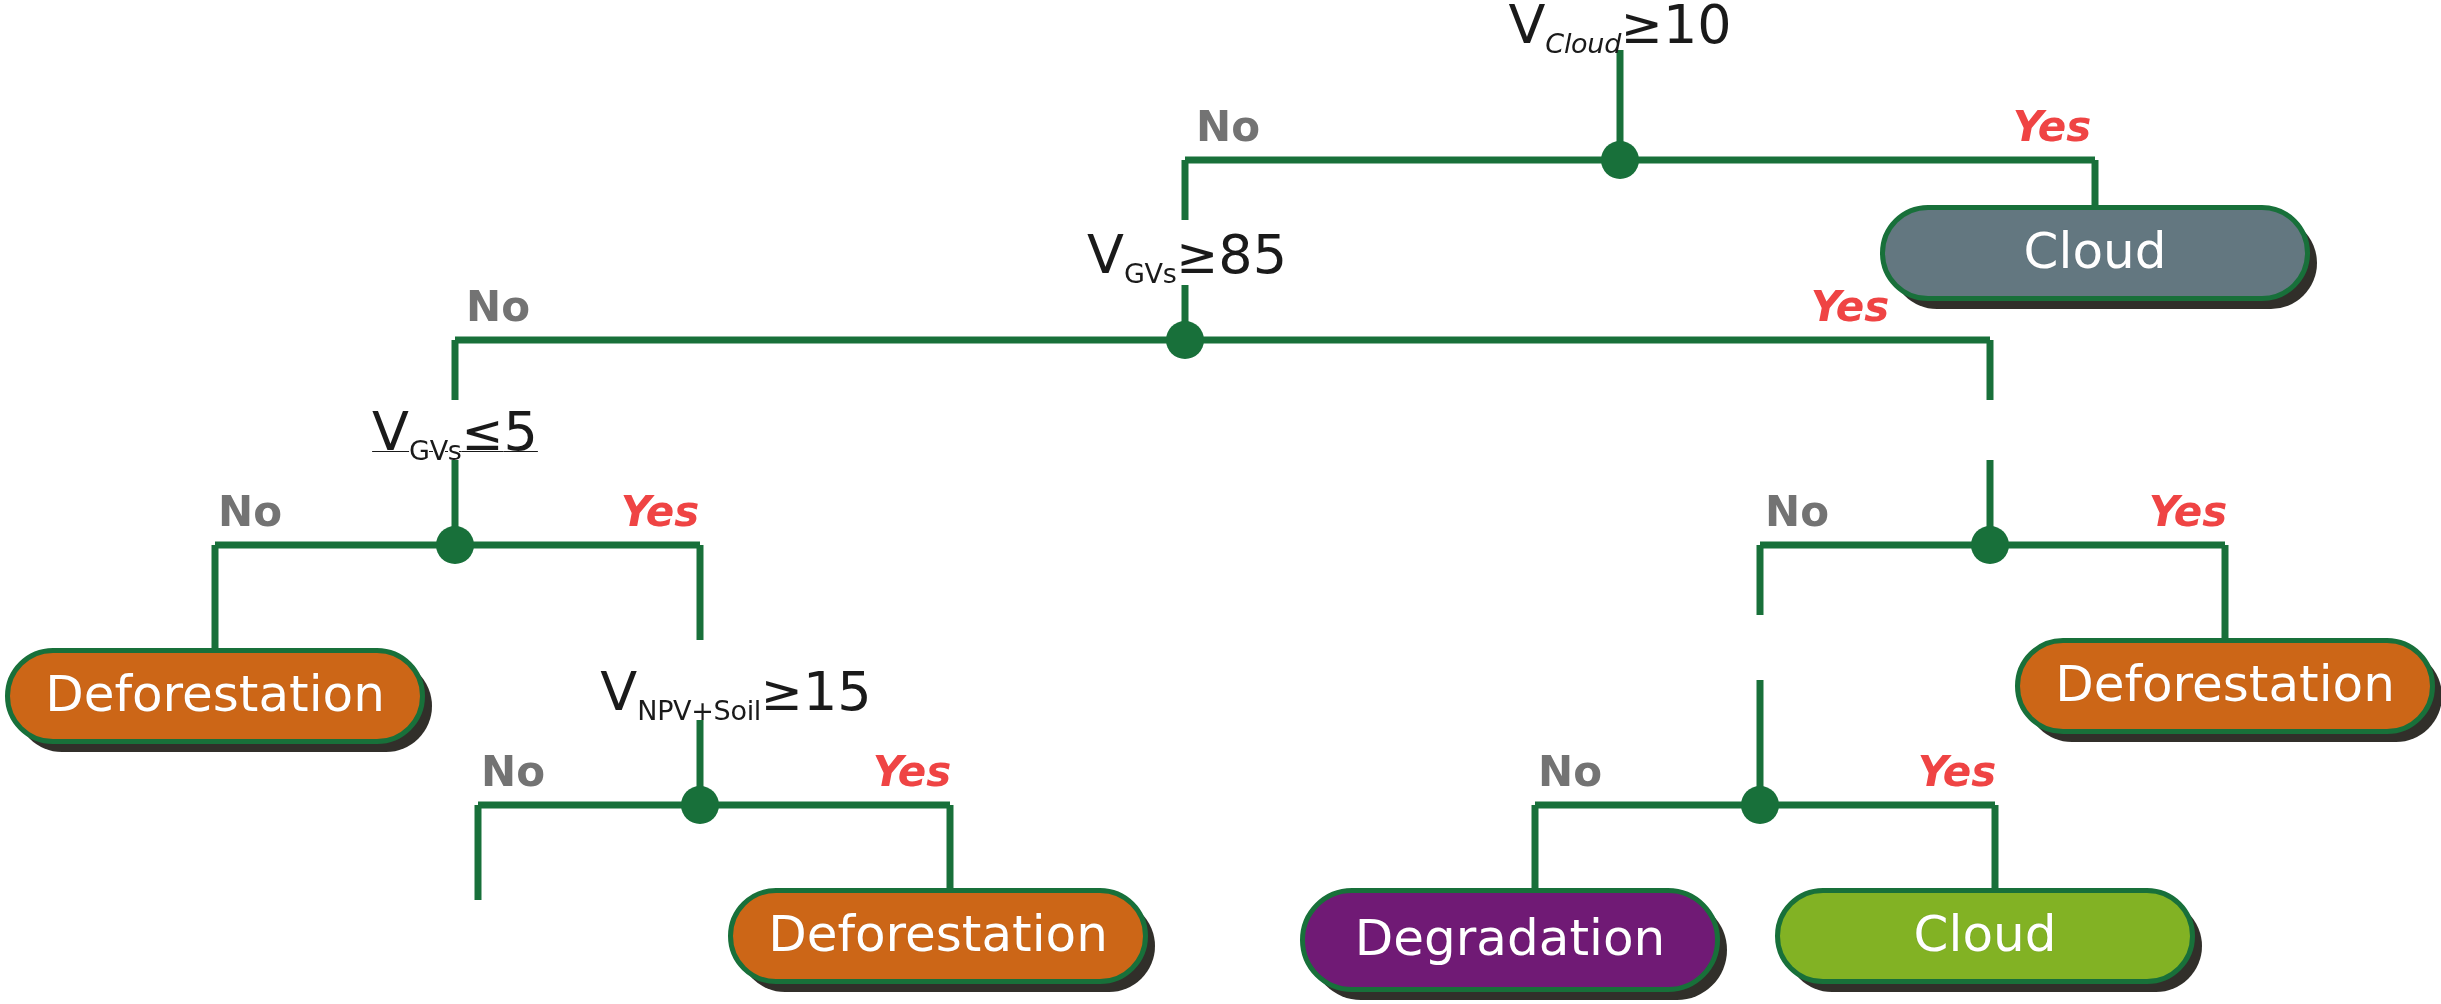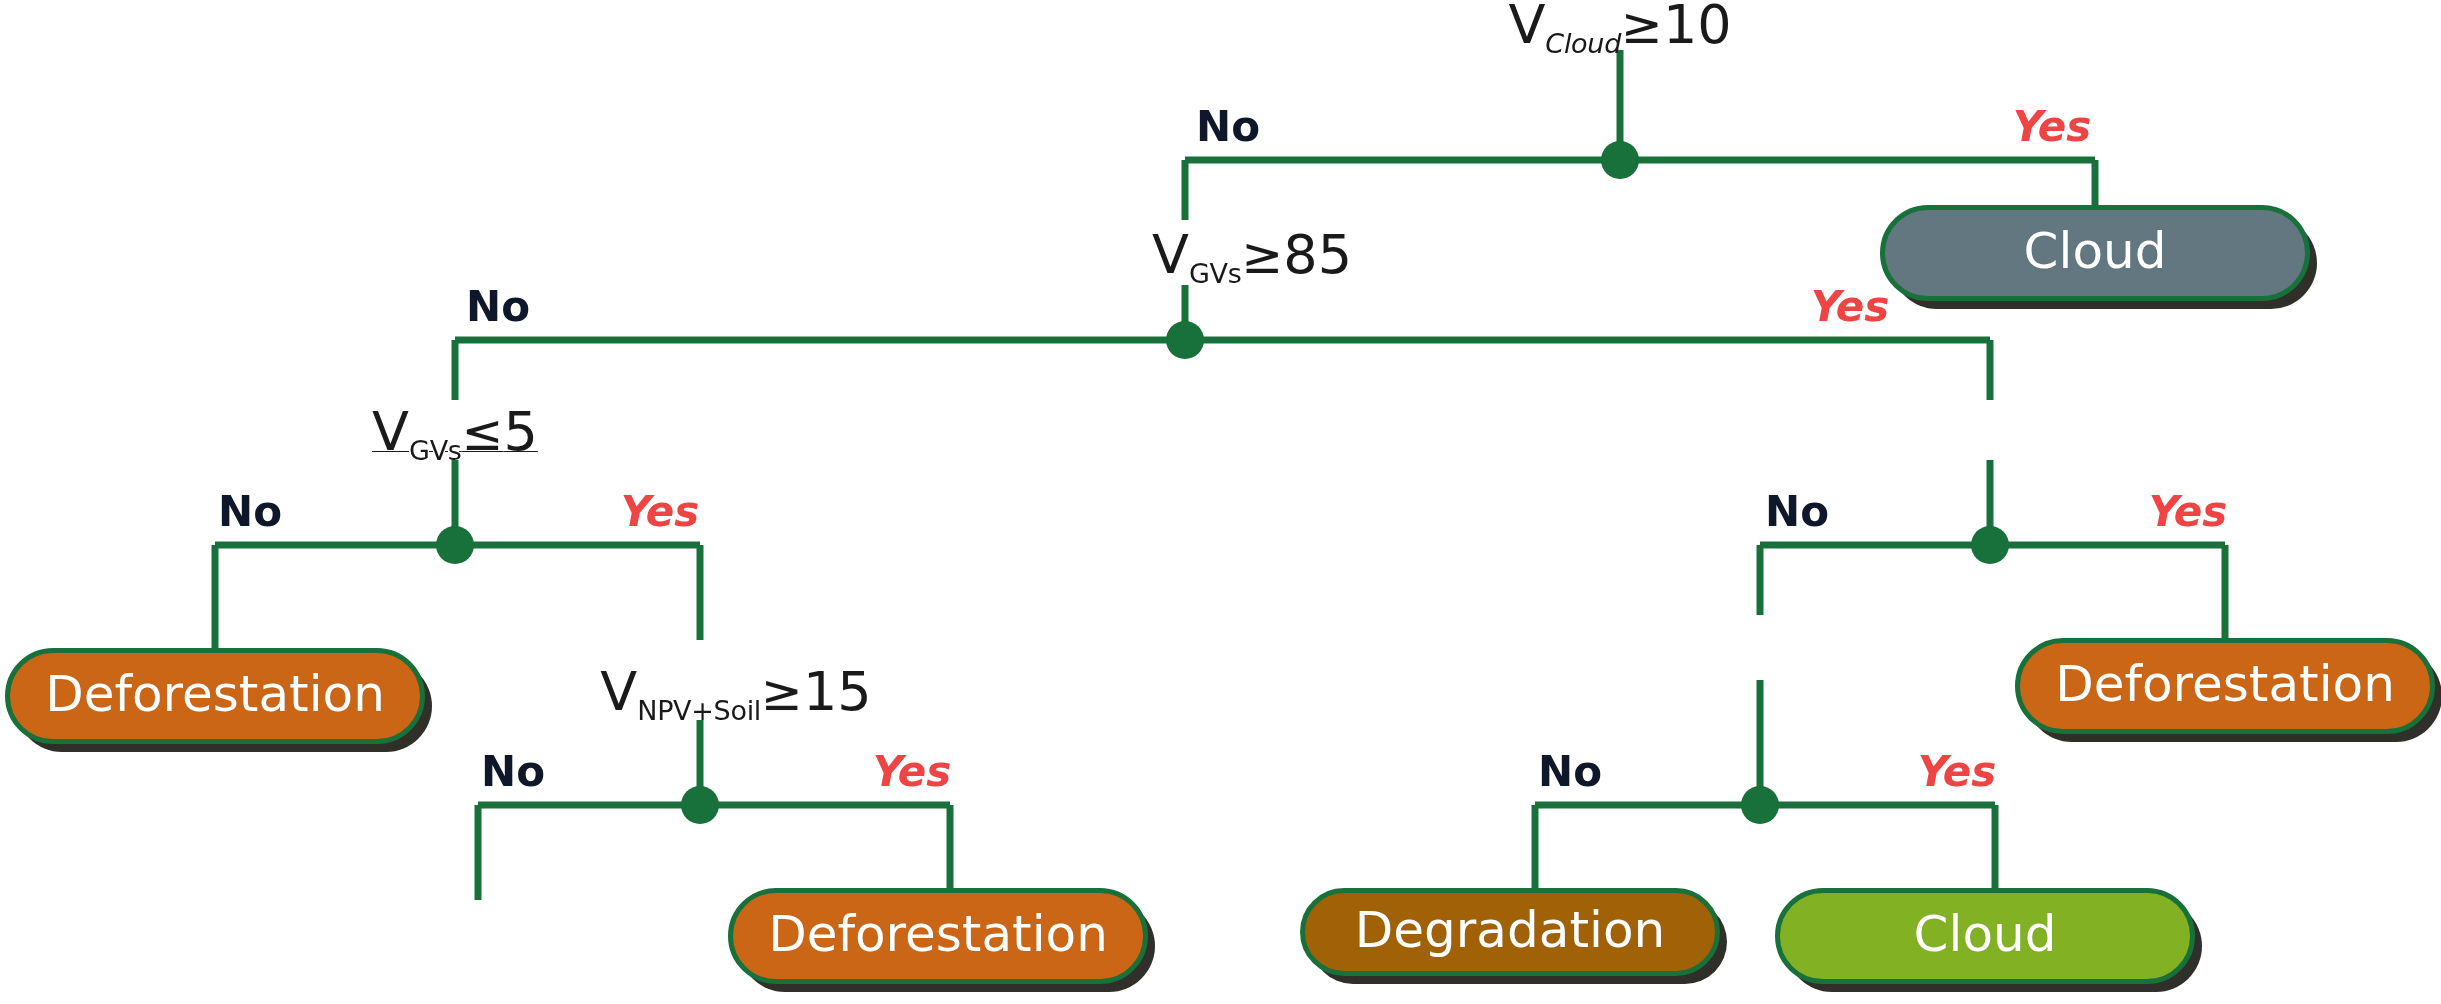--- a/index.html
+++ b/index.html
@@ -61,21 +61,21 @@
   
   .branch {
     position: absolute;
     white-space: nowrap;
     font-family: "DejaVu Sans", sans-serif;
     font-weight: bold;
     font-size: 42px;
     line-height: 1;
     transform: translate(-50%, -100%);
   }
-  .branch.no  { color: #0f172a; }
+  .branch.no  { color: #737373; }
   .branch.yes { color: #ef4444; font-style: italic; }
 
   
   .leaf {
     position: absolute;
     box-sizing: border-box;
     border: 5px solid #18703a;
     border-radius: 999px;
     display: flex;
     align-items: center;
@@ -147,21 +147,21 @@
       <circle cx="1760" cy="805" r="19"></circle>
     </g>
   </svg>
 
   <div class="layer-text">
 
     <div class="cond" style="left:1620px; top:25px;">
       <span class="v">V</span><span class="sub sub-i">Cloud</span><span class="op">≥</span><span class="num">10</span>
     </div>
 
-    <div class="cond" style="left:1252px; top:255px;">
+    <div class="cond" style="left:1187px; top:255px;">
       <span class="v">V</span><span class="sub">GVs</span><span class="op">≥</span><span class="num">85</span>
     </div>
 
     <div class="cond" style="left:455px; top:432px;text-decoration:underline;">
       <span class="v">V</span><span class="sub">GVs</span><span class="op">≤</span><span class="num">5</span>
     </div>
 
 
     <div class="cond" style="left:700px; top:692px;margin-left:36px;">
       <span class="v">V</span><span class="sub">NPV+Soil</span><span class="op">≥</span><span class="num">15</span>
@@ -196,21 +196,21 @@
 
     <div class="leaf" style="left:2015px; top:638px; width:420px; height:96px; background:#cc6617;">
       <span>Deforestation</span>
     </div>
 
 
     <div class="leaf" style="left:728px; top:888px; width:420px; height:96px; background:#cc6617;">
       <span>Deforestation</span>
     </div>
 
-    <div class="leaf" style="left:1300px; top:888px; width:420px; height:88px; background:#a16207;">
+    <div class="leaf" style="left:1300px; top:888px; width:420px; height:104px; background:#701a75;">
       <span>Degradation</span>
     </div>
 
     <div class="leaf" style="left:1775px; top:888px; width:420px; height:96px; background:#82b224;">
       <span>Cloud</span>
     </div>
 
   </div>
 </div>
 

